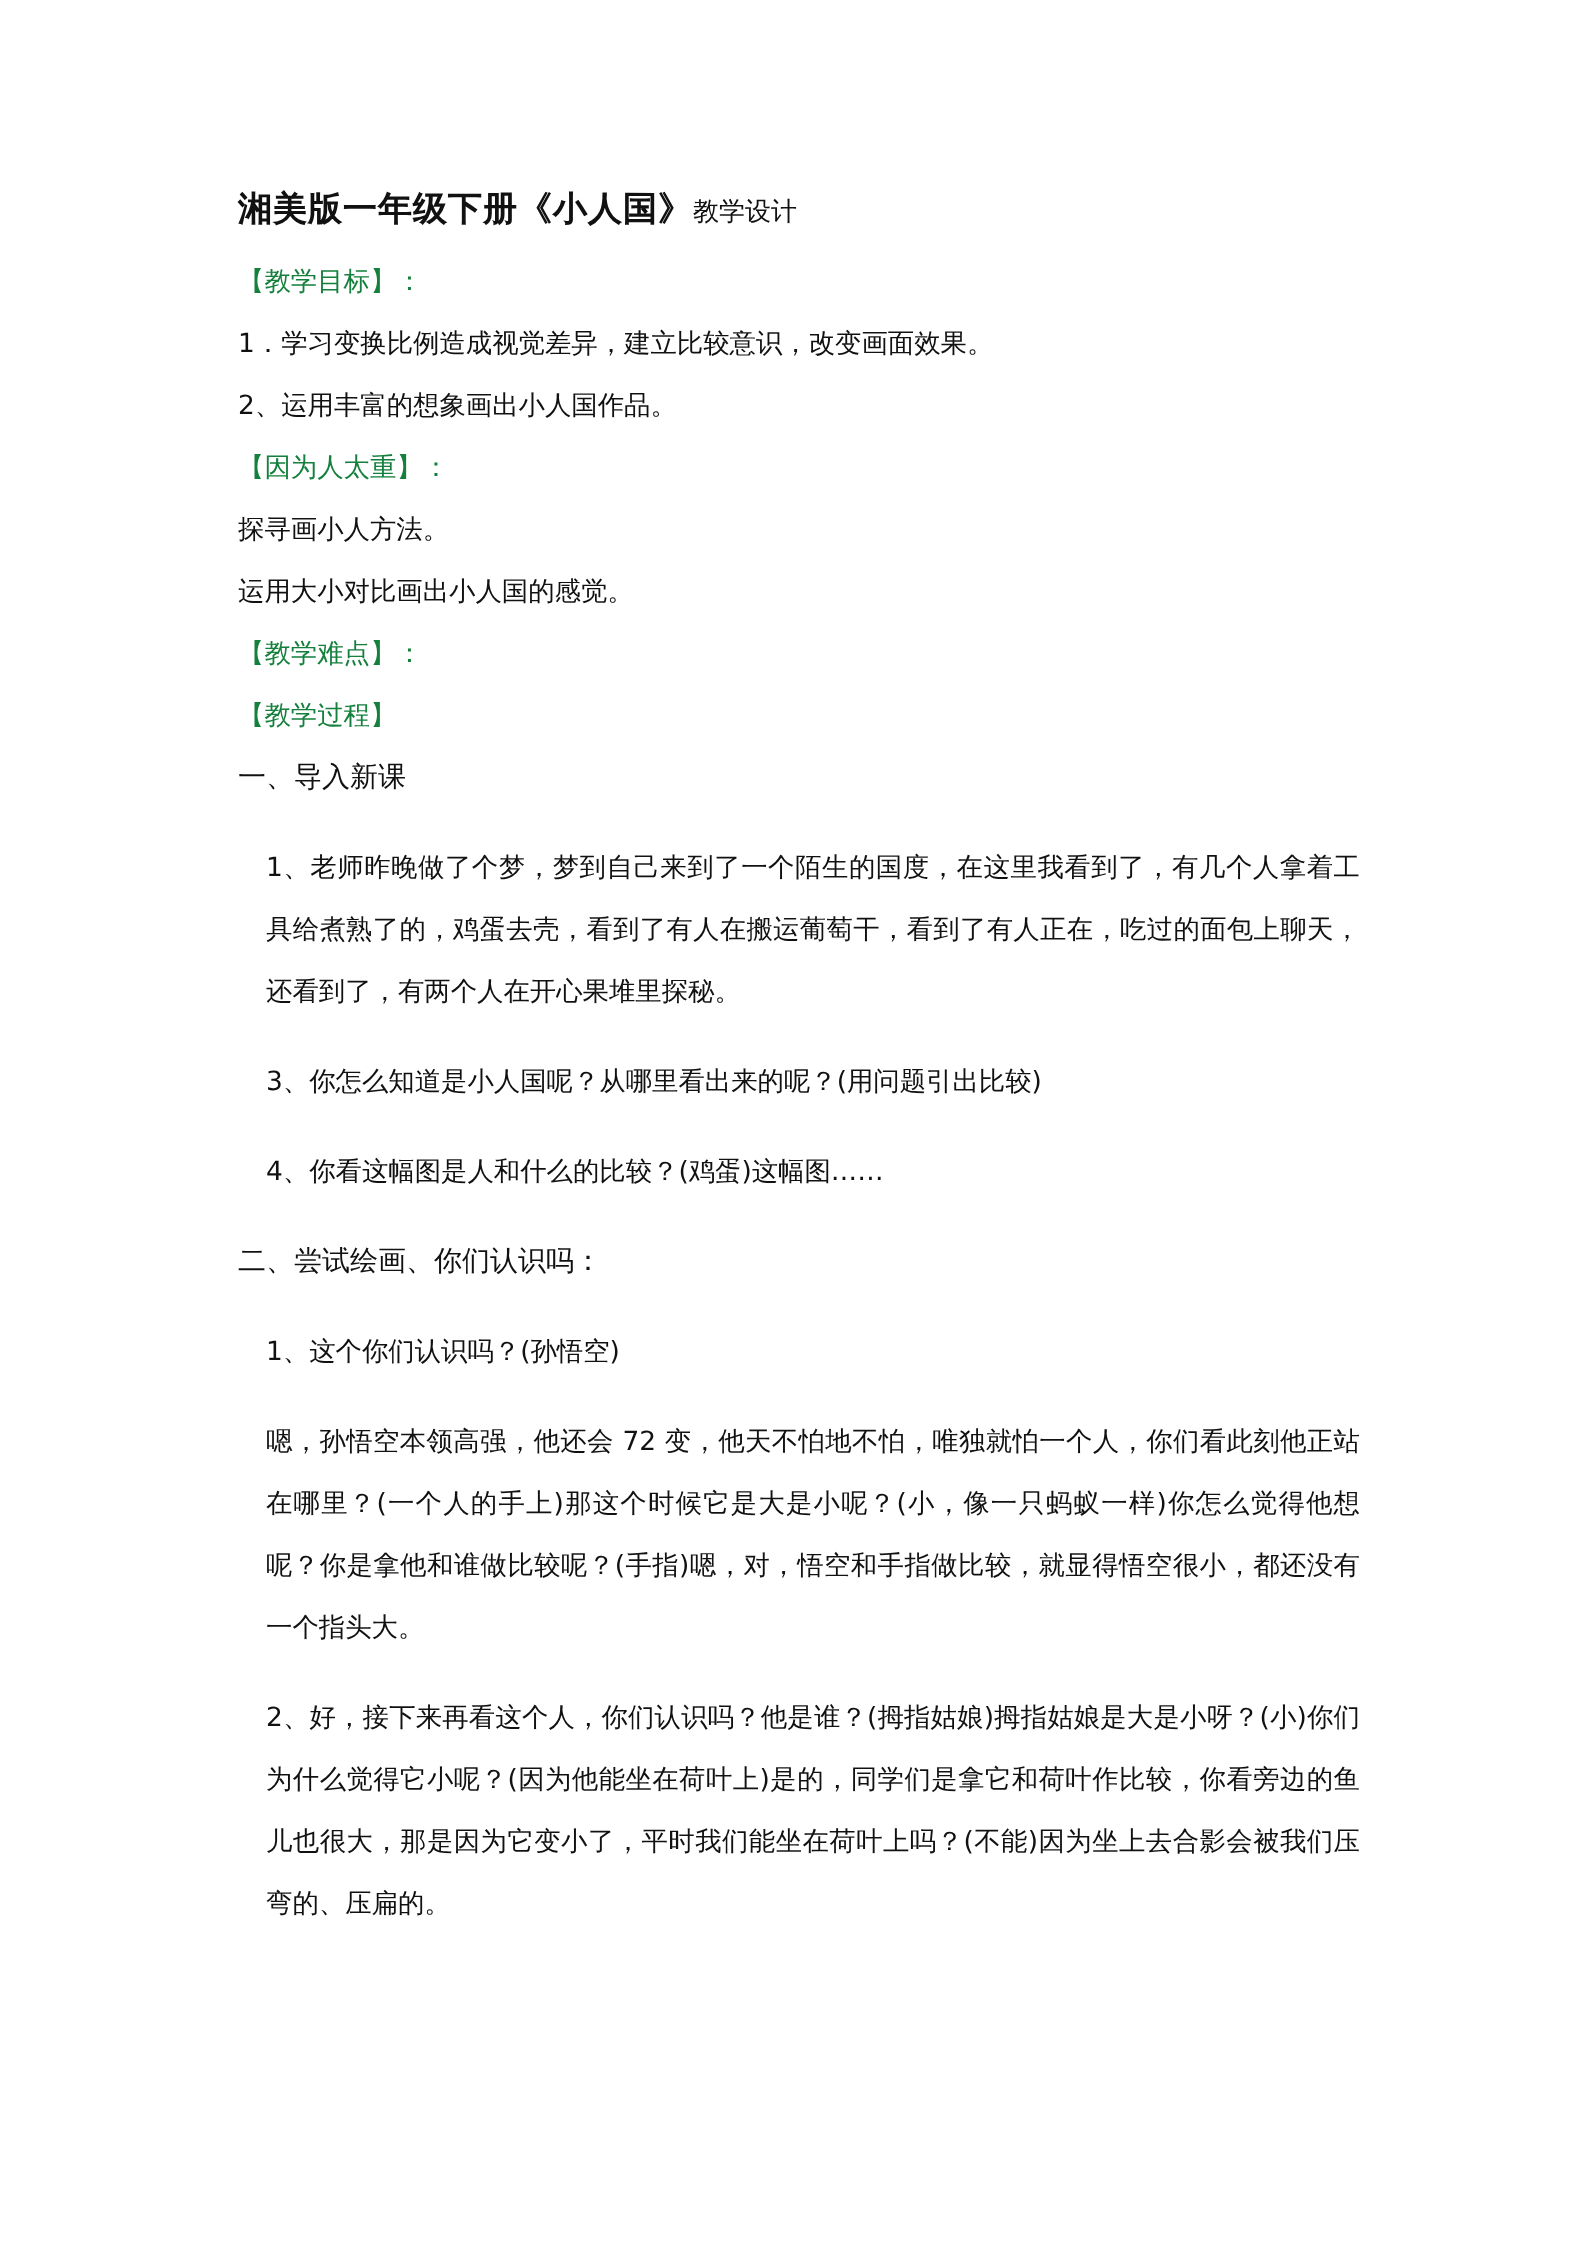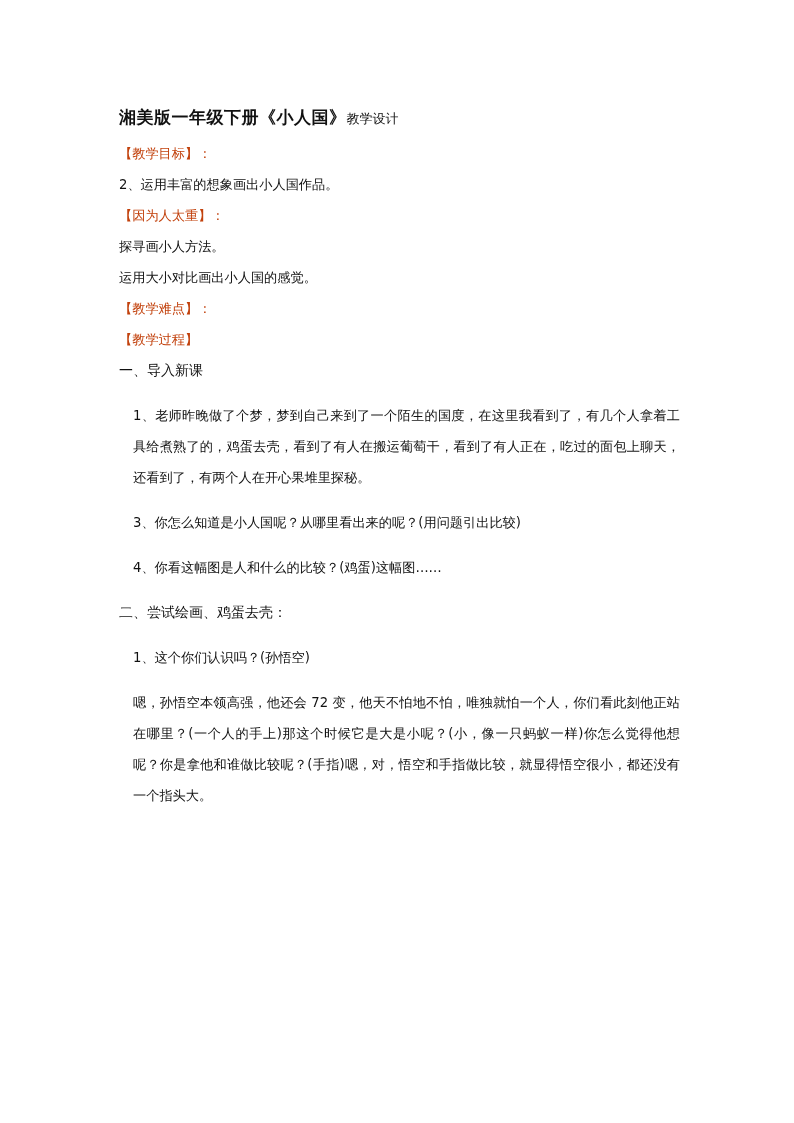--- a/index.html
+++ b/index.html
@@ -1,46 +1,48 @@
 <!DOCTYPE html>
 <html><head>
 <meta charset="utf-8">
 <style>
   html, body { margin: 0; padding: 0; background: #ffffff; }
   body { width: 794px; height: 1123px; position: relative; overflow: hidden;
          font-family: "DejaVu Sans", "Liberation Sans", sans-serif; color: #111; }
-  .page { position: absolute; left: 119px; top: 104px; width: 575px; }
+  .page { position: absolute; left: 119px; top: 92px; width: 575px; }
   .title { font-size: 17px; font-weight: bold; line-height: 26px; margin: 0 0 6px 0;
            font-family: "DejaVu Serif", "Liberation Serif", serif; letter-spacing: 0.5px; }
   .title .suffix { font-size: 13px; font-weight: normal; font-family: "DejaVu Sans", sans-serif; letter-spacing: 0; }
   .line { font-size: 13.2px; line-height: 31px; margin: 0; white-space: nowrap; }
-  .label { color: #c2410c; }
+  .label { color: #15803d; }
   .heading { font-size: 14px; font-weight: normal; line-height: 31px; margin: 0; }
   .para { font-size: 13.2px; line-height: 31px; margin: 14px; text-align: justify; word-break: break-all; }
 </style>
 </head>
 <body>
 
 <div class="page">
   <div class="title">
     <span>湘美版一年级下册《小人国》</span><span class="suffix">教学设计</span>
   </div>
 
   <p class="line label">【教学目标】：</p>
+  <p class="line">1．学习变换比例造成视觉差异，建立比较意识，改变画面效果。</p>
   <p class="line">2、运用丰富的想象画出小人国作品。</p>
 
   <p class="line label">【因为人太重】：</p>
   <p class="line">探寻画小人方法。</p>
 
   <p class="line">运用大小对比画出小人国的感觉。</p>
   <p class="line label">【教学难点】：</p>
 
   <p class="line label">【教学过程】</p>
 
   <p class="heading">一、导入新课</p>
   <p class="para">1、老师昨晚做了个梦，梦到自己来到了一个陌生的国度，在这里我看到了，有几个人拿着工具给煮熟了的，鸡蛋去壳，看到了有人在搬运葡萄干，看到了有人正在，吃过的面包上聊天，还看到了，有两个人在开心果堆里探秘。</p>
   <p class="para">3、你怎么知道是小人国呢？从哪里看出来的呢？(用问题引出比较)</p>
   <p class="para">4、你看这幅图是人和什么的比较？(鸡蛋)这幅图……</p>
 
-  <p class="heading">二、尝试绘画、鸡蛋去壳：</p>
+  <p class="heading">二、尝试绘画、你们认识吗：</p>
   <p class="para">1、这个你们认识吗？(孙悟空)</p>
   <p class="para">嗯，孙悟空本领高强，他还会 72 变，他天不怕地不怕，唯独就怕一个人，你们看此刻他正站在哪里？(一个人的手上)那这个时候它是大是小呢？(小，像一只蚂蚁一样)你怎么觉得他想呢？你是拿他和谁做比较呢？(手指)嗯，对，悟空和手指做比较，就显得悟空很小，都还没有一个指头大。</p>
+  <p class="para">2、好，接下来再看这个人，你们认识吗？他是谁？(拇指姑娘)拇指姑娘是大是小呀？(小)你们为什么觉得它小呢？(因为他能坐在荷叶上)是的，同学们是拿它和荷叶作比较，你看旁边的鱼儿也很大，那是因为它变小了，平时我们能坐在荷叶上吗？(不能)因为坐上去合影会被我们压弯的、压扁的。</p>
 </div>
 
 </body></html>

